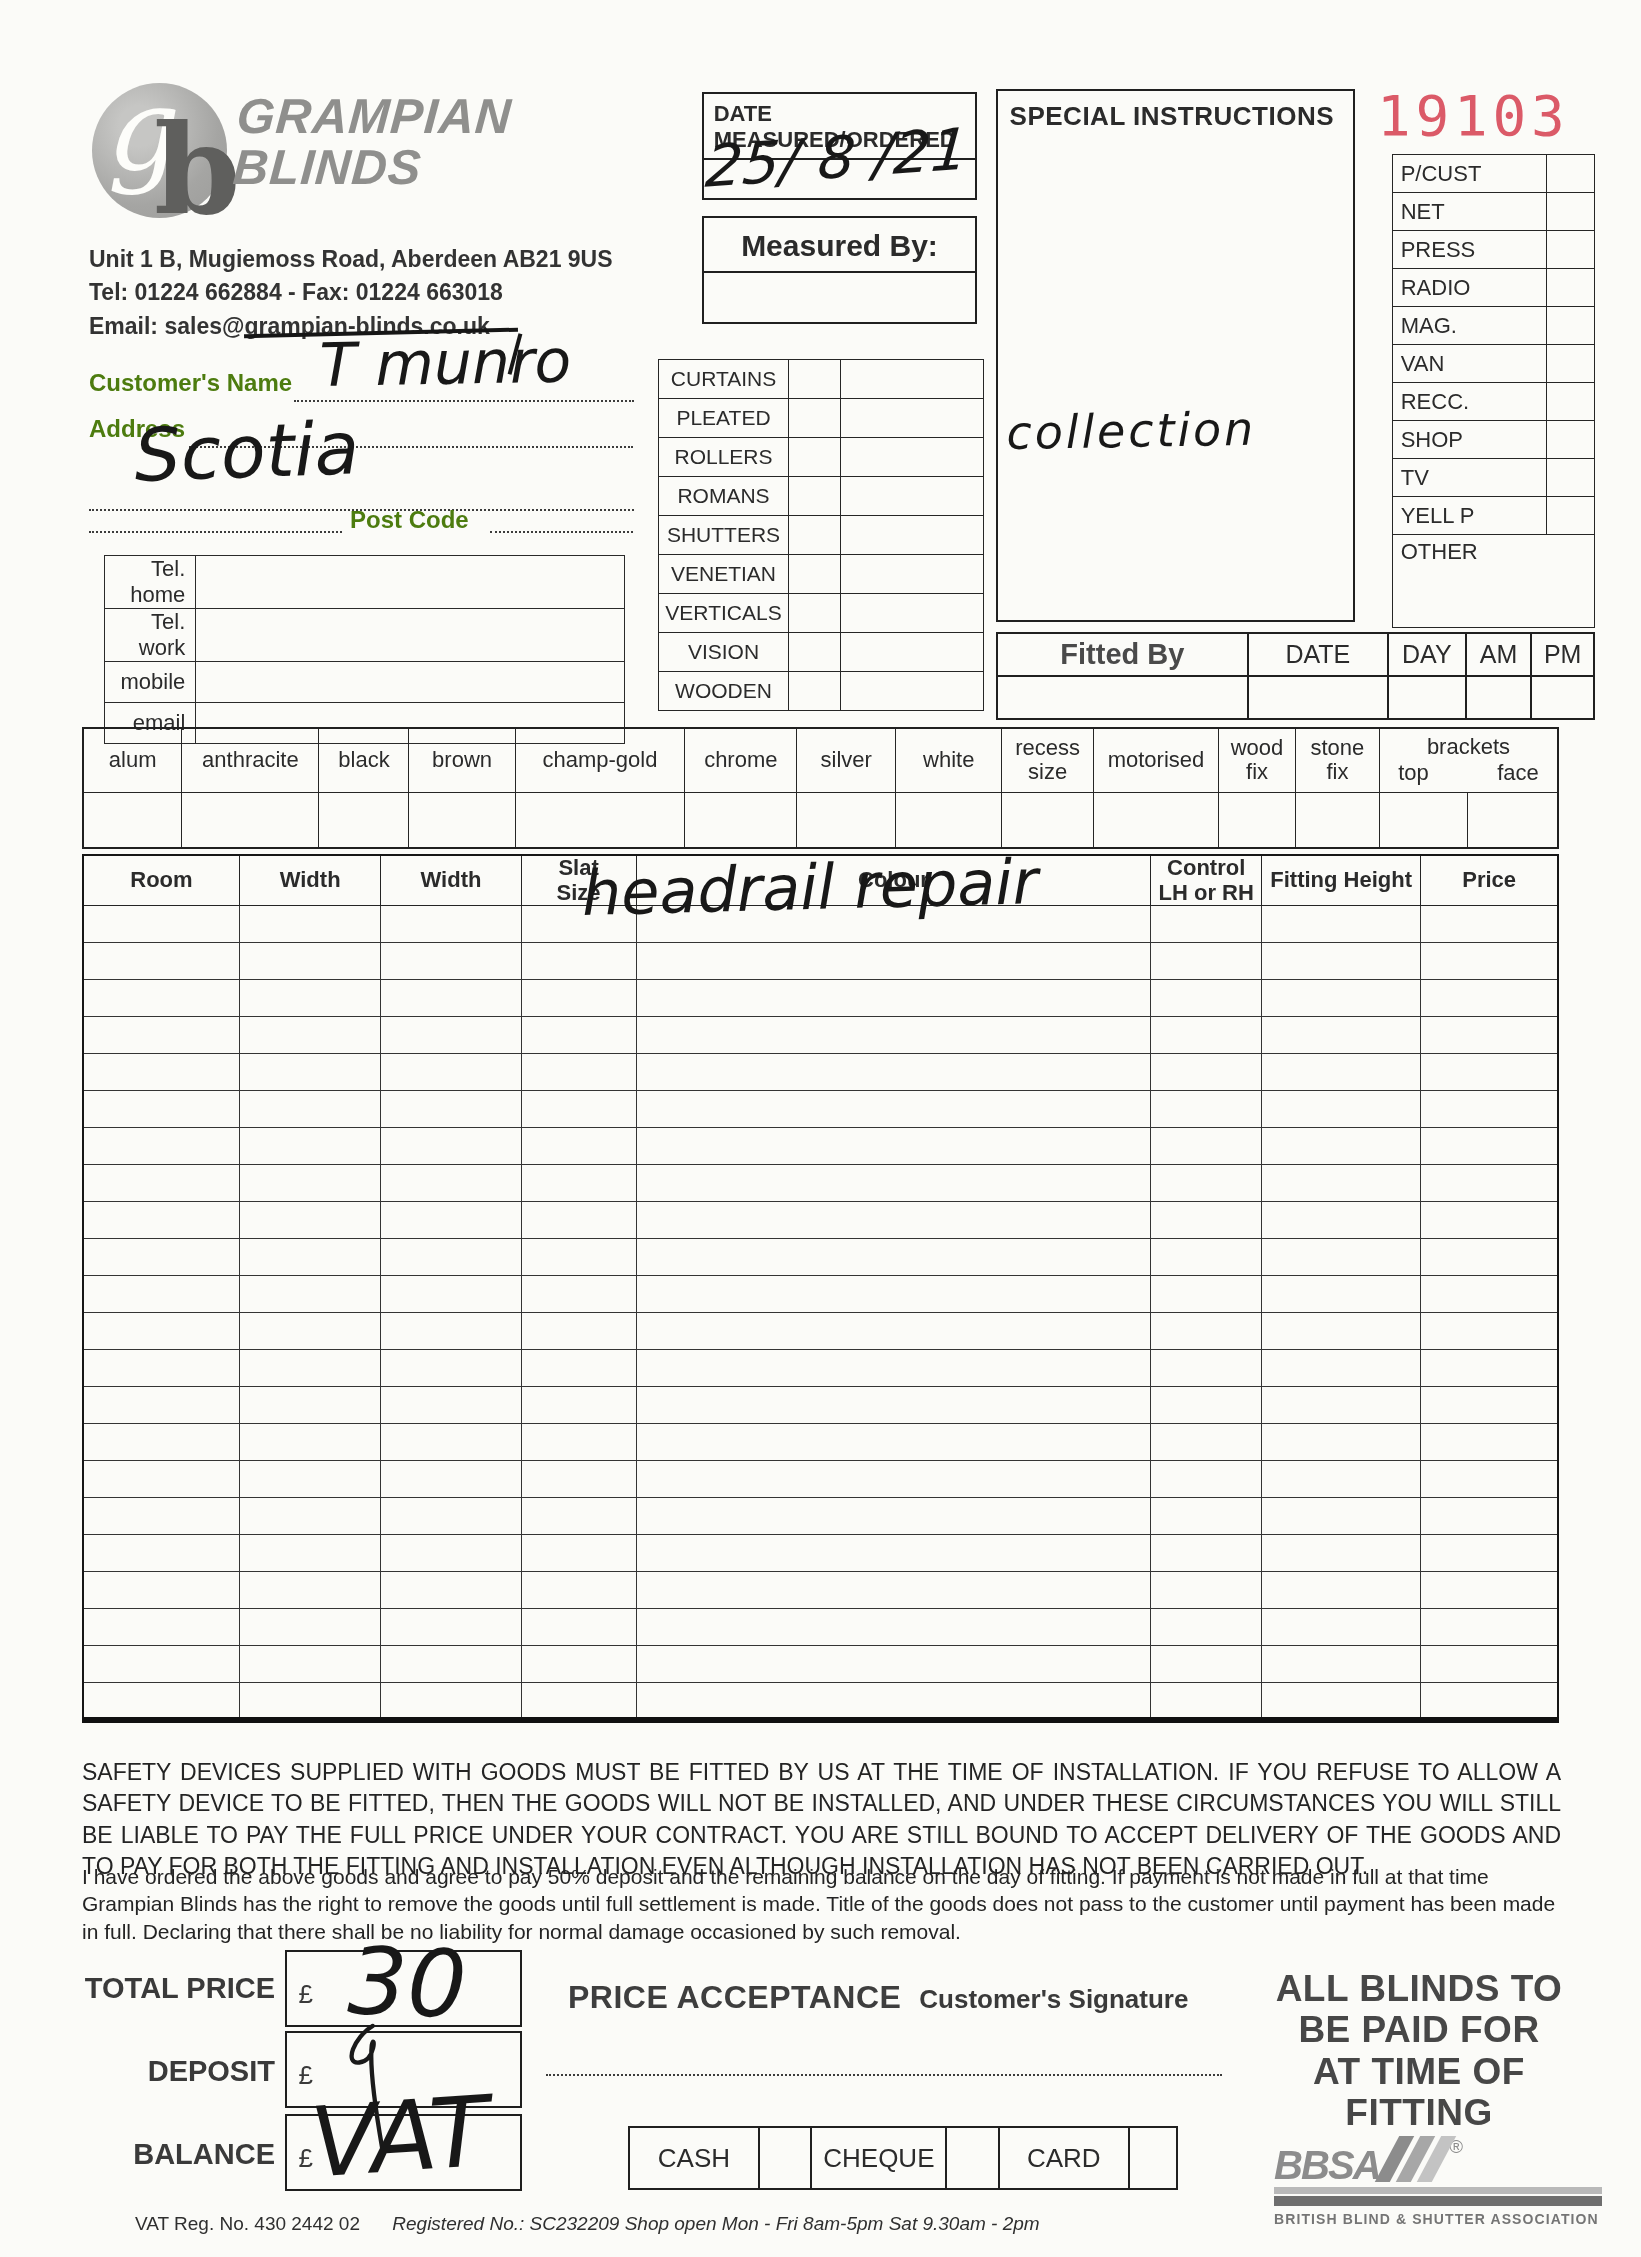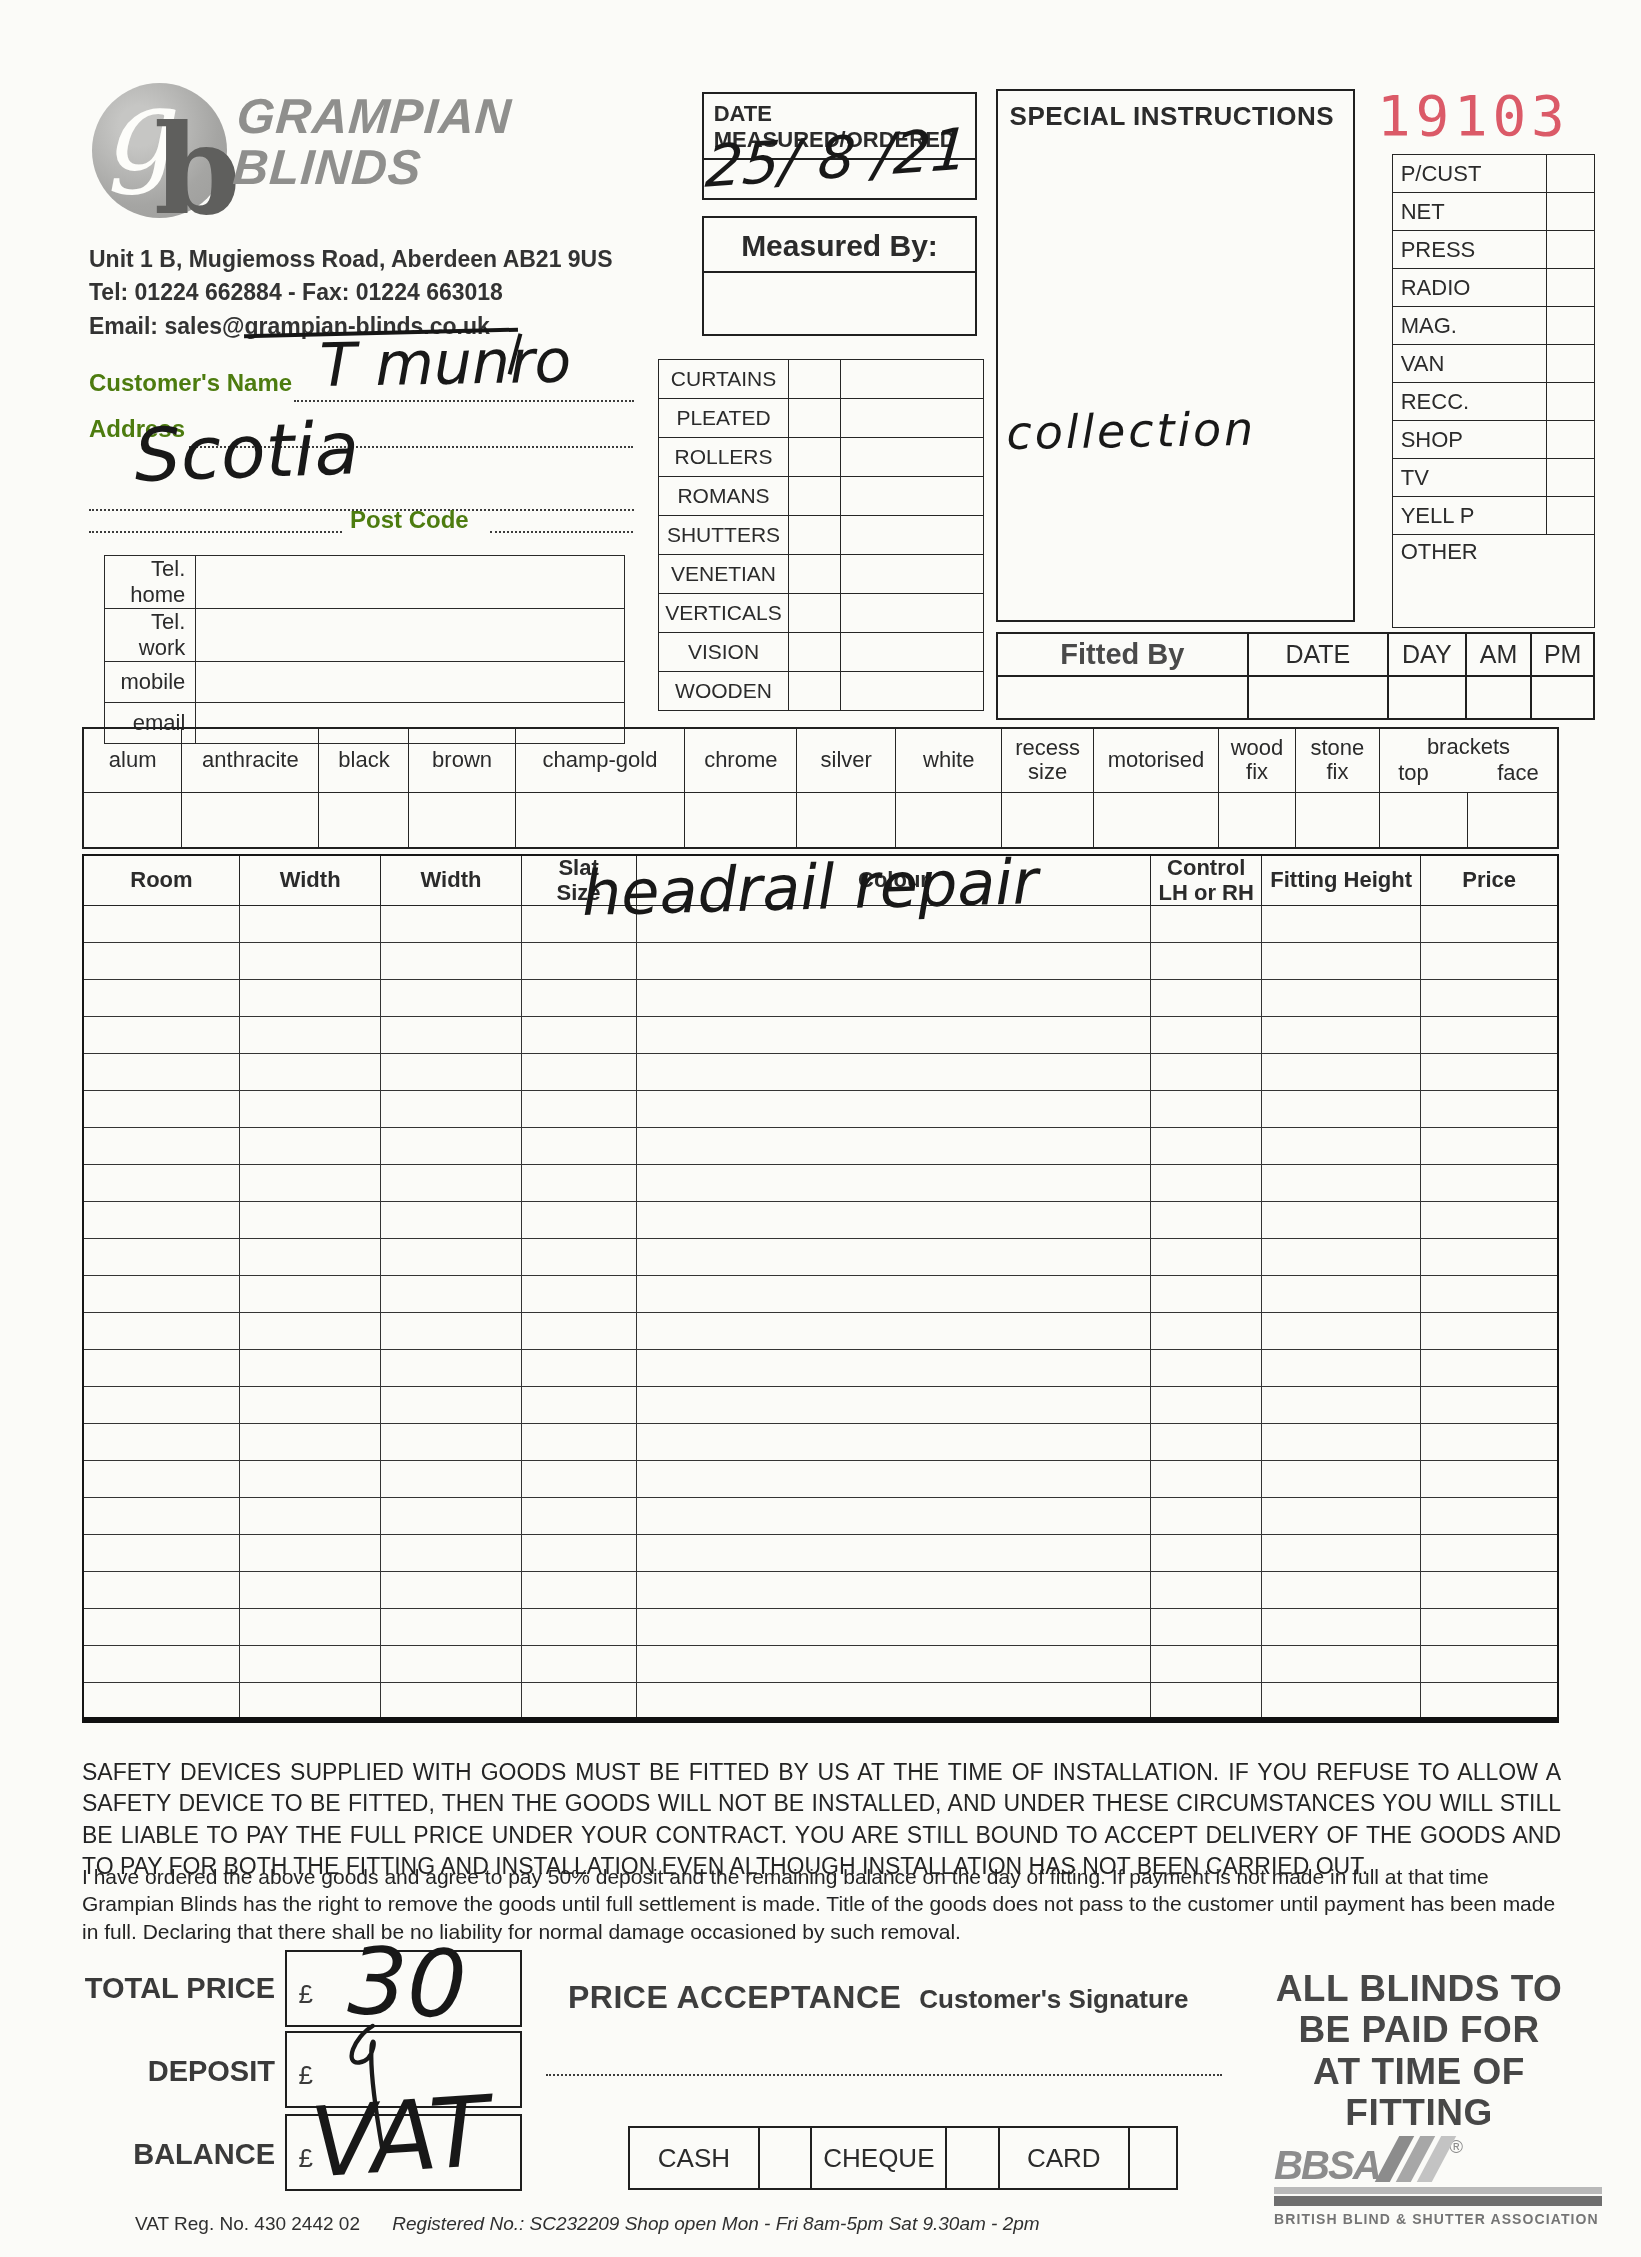--- a/index.html
+++ b/index.html
@@ -29,21 +29,21 @@
                 line-height:1.45; }
   .pen-underline { left:244px; top:331px; width:274px; height:3.9px; background:#161616;
                    transform:rotate(-1.4deg); }
   .pen-tail { left:513px; top:333px; width:3.9px; height:42px; background:#161616;
               transform:rotate(15deg); }
 
   
   .date-box { left:702px; top:92px; width:275px; height:108px; border:2.4px solid #202020; }
   .date-box .lbl { padding:6.8px 9.7px 4.8px; font-weight:bold; font-size:22px; line-height:1.18;
                    border-bottom:2.4px solid #202020; }
-  .meas-box { left:702px; top:216px; width:275px; height:120px; border:2.4px solid #202020; }
+  .meas-box { left:702px; top:216px; width:275px; height:108px; border:2.4px solid #202020; }
   .meas-box .lbl { text-align:center; font-weight:bold; font-size:30px; padding:10.6px 0 8.7px;
                    border-bottom:2.4px solid #202020; }
   .spec-box { left:996px; top:89px; width:359px; height:533px; border:2.4px solid #202020; }
   .spec-box .lbl { font-weight:800; font-size:26px; padding:9.7px 11.6px; letter-spacing:0.5px; }
   .order-no { left:1377px; top:83px; font-family:"DejaVu Sans Mono",monospace;
               font-size:56px; letter-spacing:4.8px; }
 
   
   .sources { left:1392px; top:154px; width:203px; }
   .sources td { border:1.9px solid #262626; height:38px; font-size:22px; padding-left:7.7px; }

